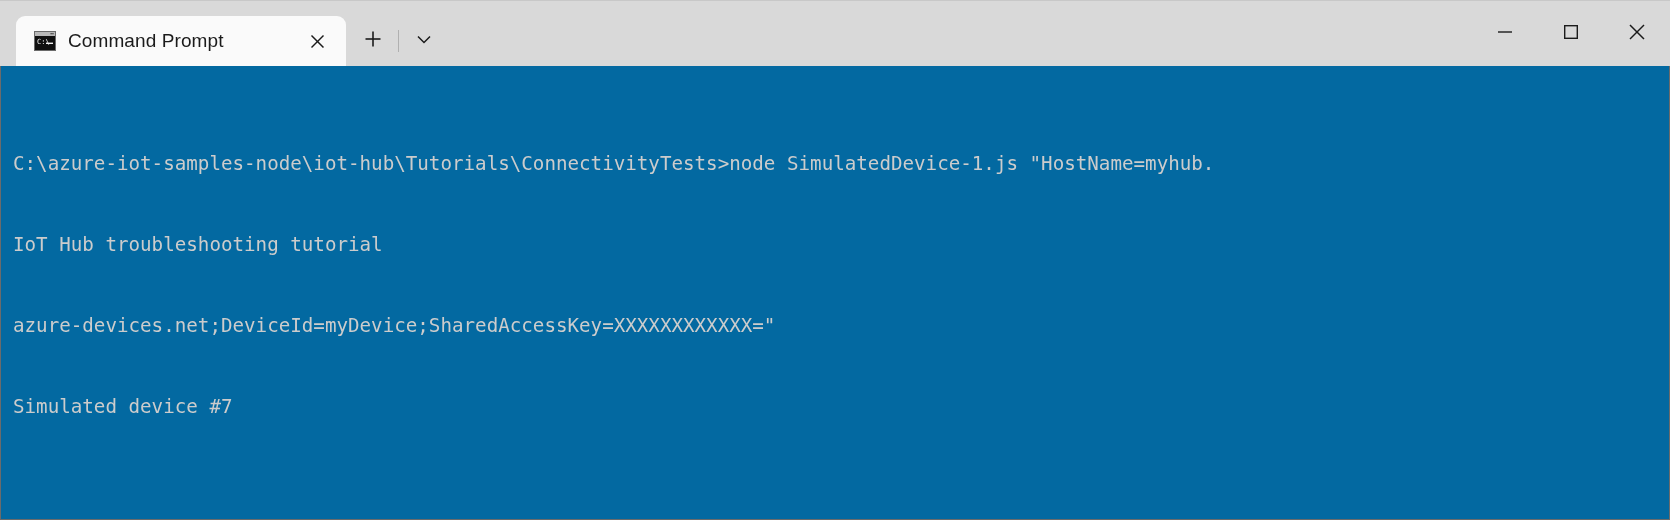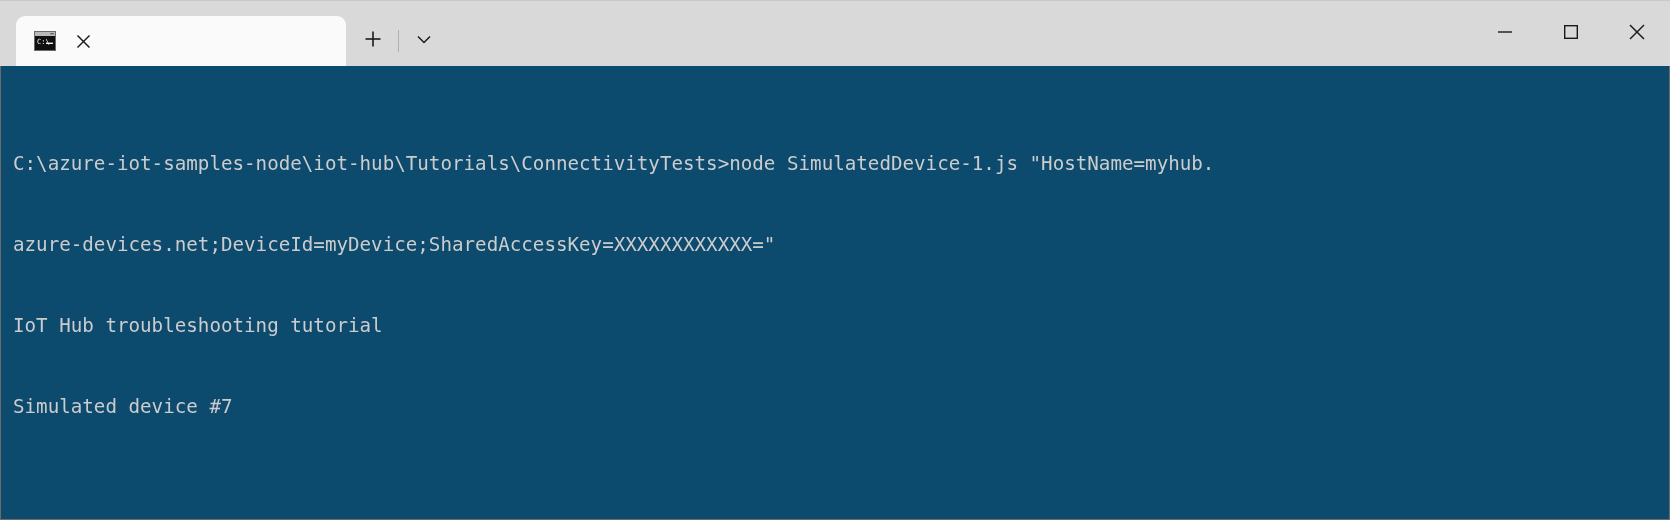--- a/index.html
+++ b/index.html
@@ -121,21 +121,21 @@
     width: 66px;
     height: 64px;
     display: flex;
     align-items: center;
     justify-content: center;
   }
 
   
   .terminal {
     flex: 1 1 auto;
-    background: #0c4a6e;
+    background: #0369a1;
     position: relative;
     overflow: hidden;
     border-left: 1px solid #6b6b6b;
     border-right: 1px solid #6b6b6b;
     border-bottom: 1px solid #6b6b6b;
     box-sizing: border-box;
   }
 
   .term-inner {
     padding: 30px 0 0 12px;
@@ -166,20 +166,21 @@
         <span class="tab-icon">
           <svg width="22" height="22" viewBox="0 0 22 22" xmlns="http://www.w3.org/2000/svg">
             <rect x="0.5" y="1.5" width="21" height="19" fill="#101010" stroke="#6a6a6a" stroke-width="1"></rect>
             <rect x="1" y="2" width="20" height="4" fill="#b8b8b8"></rect>
             <rect x="16.5" y="3" width="1.3" height="1.3" fill="#444"></rect>
             <rect x="18.3" y="3" width="1.3" height="1.3" fill="#444"></rect>
             <text x="3" y="14" font-family="DejaVu Sans Mono, monospace" font-size="7" fill="#f2f2f2">C:\</text>
             <rect x="12" y="12.6" width="7" height="1.4" fill="#f2f2f2"></rect>
           </svg>
         </span>
+        <span class="tab-title">Command Prompt</span>
         <span class="tab-close">
           <svg width="17" height="17" viewBox="0 0 17 17" xmlns="http://www.w3.org/2000/svg">
             <line x1="2.5" y1="2.5" x2="14.5" y2="14.5" stroke="#1b1b1b" stroke-width="1.5"></line>
             <line x1="14.5" y1="2.5" x2="2.5" y2="14.5" stroke="#1b1b1b" stroke-width="1.5"></line>
           </svg>
         </span>
       </div>
 
       <div class="newtab-group">
         <div class="newtab-btn">
@@ -225,22 +226,22 @@
           </svg>
         </span>
       </div>
     </div>
 
   </div>
 
   <div class="terminal">
     <div class="term-inner">
       <div class="term-line">C:\azure-iot-samples-node\iot-hub\Tutorials\ConnectivityTests&gt;node SimulatedDevice-1.js "HostName=myhub.</div>
+      <div class="term-line">IoT Hub troubleshooting tutorial</div>
       <div class="term-line">azure-devices.net;DeviceId=myDevice;SharedAccessKey=XXXXXXXXXXXX="</div>
-      <div class="term-line">IoT Hub troubleshooting tutorial</div>
       <div class="term-line">Simulated device #7</div>
       <div class="term-line blank"></div>
       
       
       
     </div>
   </div>
 
 </div>
 

